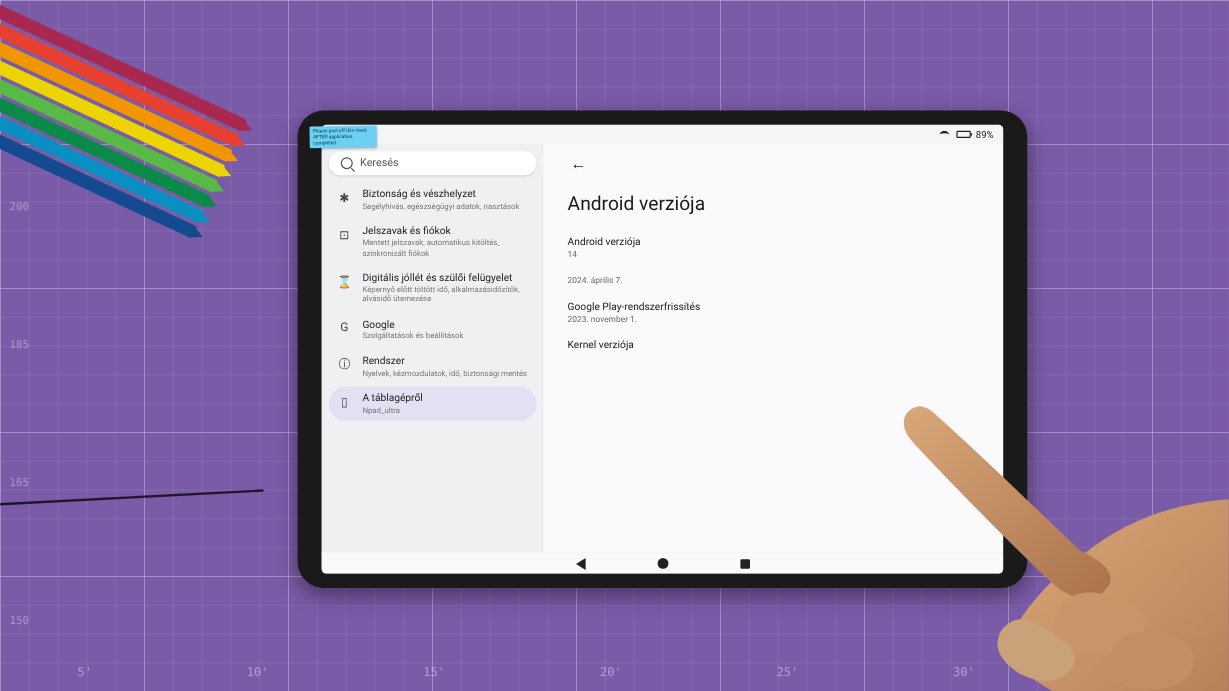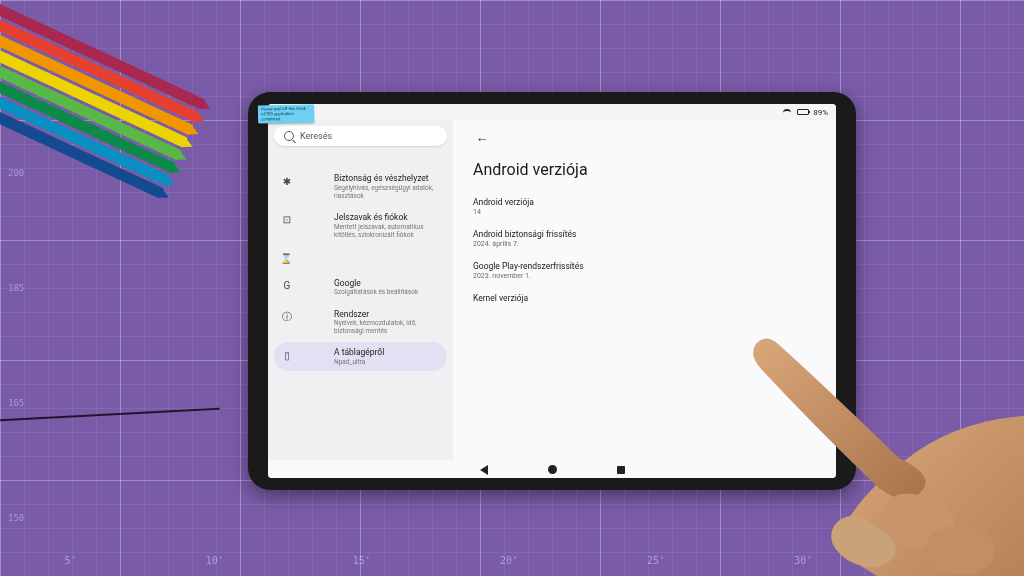--- a/index.html
+++ b/index.html
@@ -153,21 +153,21 @@
     overflow: hidden;
   }
   .search {
     display:flex;
     align-items:center;
     gap:6px;
     background:#fff;
     border-radius: 18px;
     padding: 5px 10px;
     box-shadow: 0 1px 2px rgba(0,0,0,0.12);
-    margin-bottom: 20px;
+    margin-bottom: 4px;
   }
   .search-icon { width:10px; height:10px; border:1.2px solid #555; border-radius:50%; position:relative; }
   .search-icon::after { content:""; position:absolute; width:4px; height:1.2px; background:#555; transform:rotate(45deg); bottom:-2px; right:-3px; }
   .search span { color:#555; font-size: 9px; }
 
   .nav-item {
     display:flex;
     gap:8px;
     padding: 5px 6px;
     border-radius: 16px;
@@ -178,21 +178,21 @@
   .nav-icon {
     width:14px; height:14px;
     flex-shrink:0;
     display:flex;
     align-items:center;
     justify-content:center;
     color:#444;
     font-size:10px;
     margin-top:1px;
   }
-  .nav-text { display:flex; flex-direction:column; min-width:0;margin-left:32px; }
+  .nav-text { display:flex; flex-direction:column; min-width:0; }
   .nav-title { font-size: 8.5px; color:#202124; line-height:1.25; }
   .nav-sub { font-size: 6.5px; color:#777; line-height:1.25; }
 
   
   .detail {
     flex:1;
     background:#faf9fc;
     padding: 8px 20px 6px 20px;
     overflow:hidden;
     display:flex;
@@ -309,20 +309,24 @@
         <div class="nav-item">
           <div class="nav-icon">⊡</div>
           <div class="nav-text">
             <span class="nav-title">Jelszavak és fiókok</span>
             <span class="nav-sub">Mentett jelszavak, automatikus kitöltés, szinkronizált fiókok</span>
           </div>
         </div>
 
         <div class="nav-item">
           <div class="nav-icon">⌛</div>
+          <div class="nav-text">
+            <span class="nav-title">Digitális jóllét és szülői felügyelet</span>
+            <span class="nav-sub">Képernyő előtt töltött idő, alkalmazásidőzítők, alvásidő ütemezése</span>
+          </div>
         </div>
 
         <div class="nav-item">
           <div class="nav-icon">G</div>
           <div class="nav-text">
             <span class="nav-title">Google</span>
             <span class="nav-sub">Szolgáltatások és beállítások</span>
           </div>
         </div>
 
@@ -346,21 +350,20 @@
 
       <div class="detail">
         <div class="back">←</div>
         <div class="page-title">Android verziója</div>
 
         <div class="row">
           <div class="row-title">Android verziója</div>
           <div class="row-value">14</div>
         </div>
         <div class="row">
-          <div class="row-title">Android biztonsági frissítés</div>
           <div class="row-value">2024. április 7.</div>
         </div>
         <div class="row">
           <div class="row-title">Google Play-rendszerfrissítés</div>
           <div class="row-value">2023. november 1.</div>
         </div>
         <div class="row">
           <div class="row-title">Kernel verziója</div>
         </div>
       </div>

